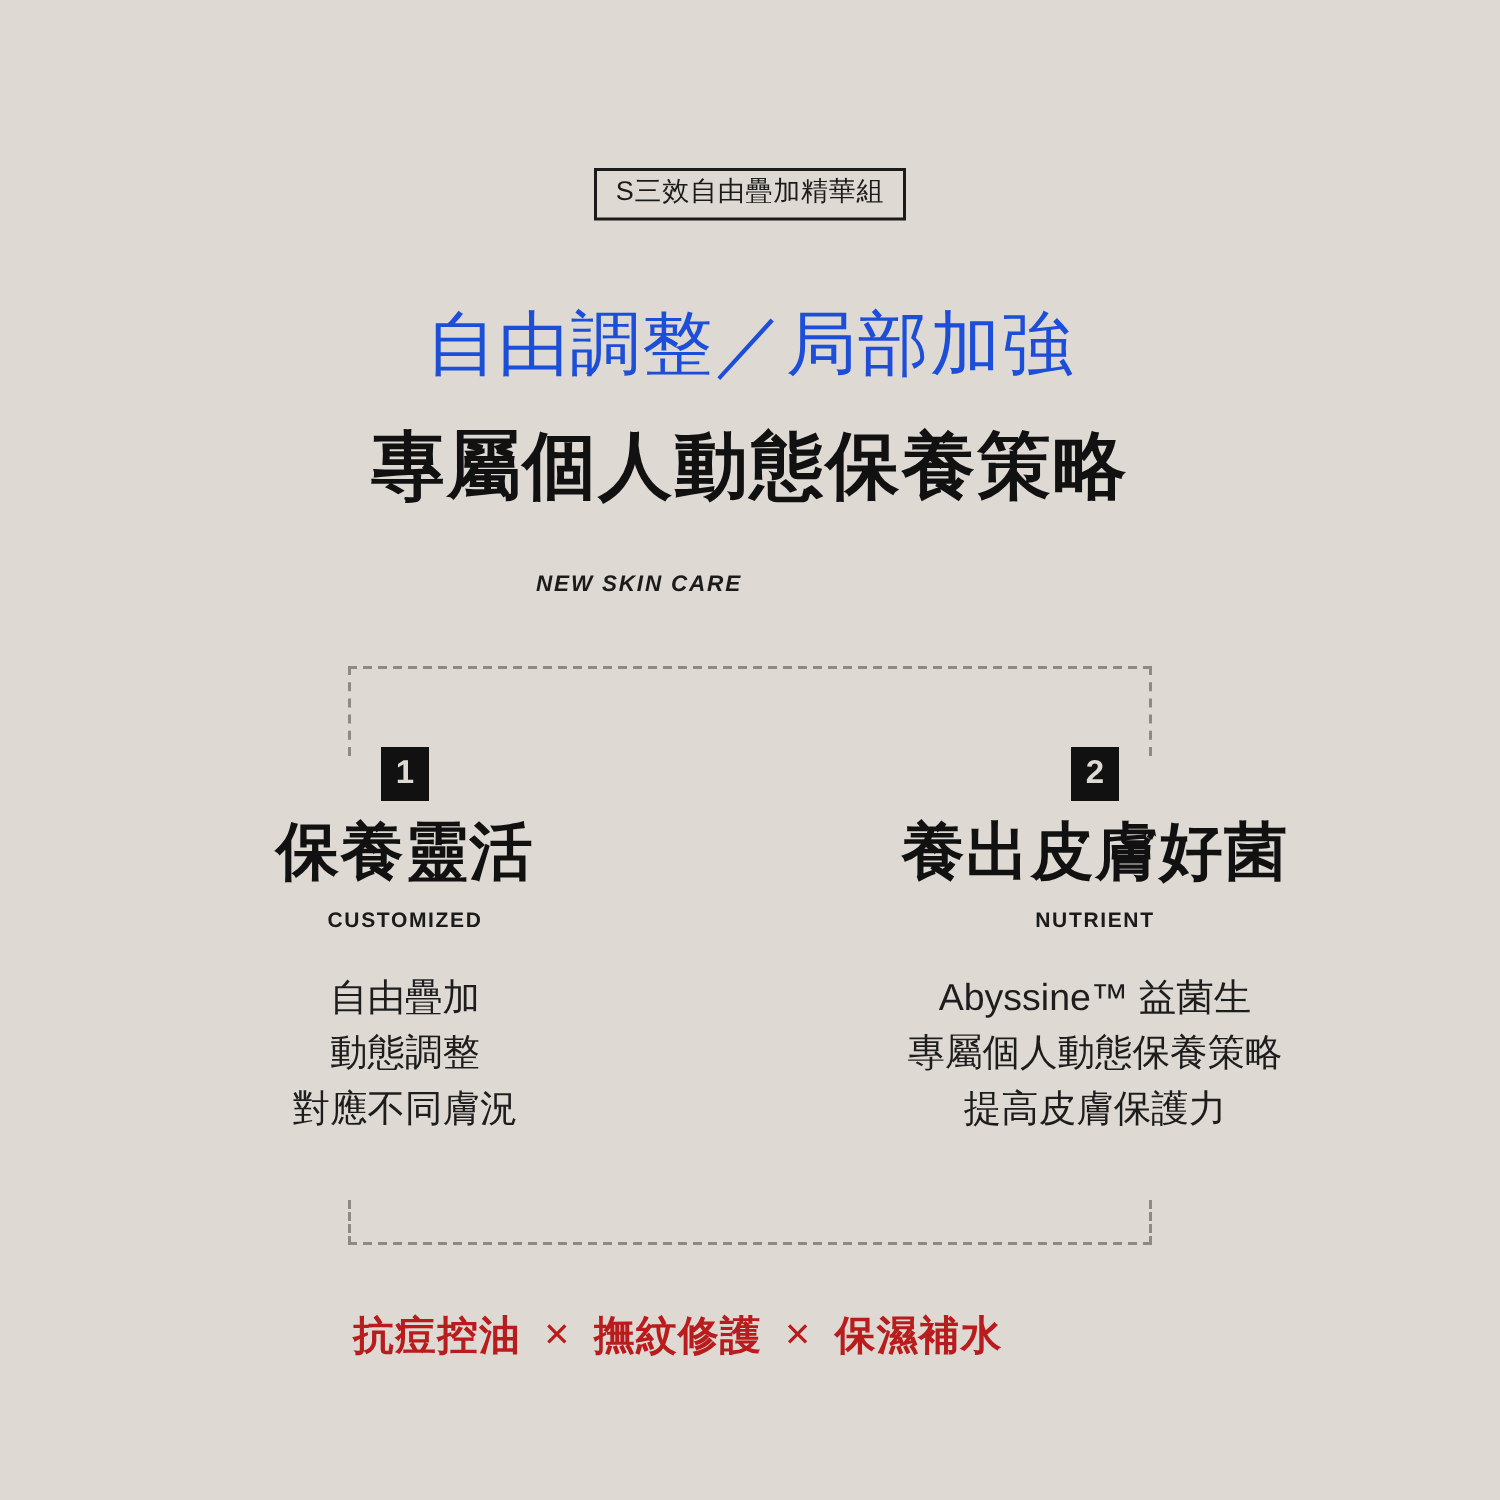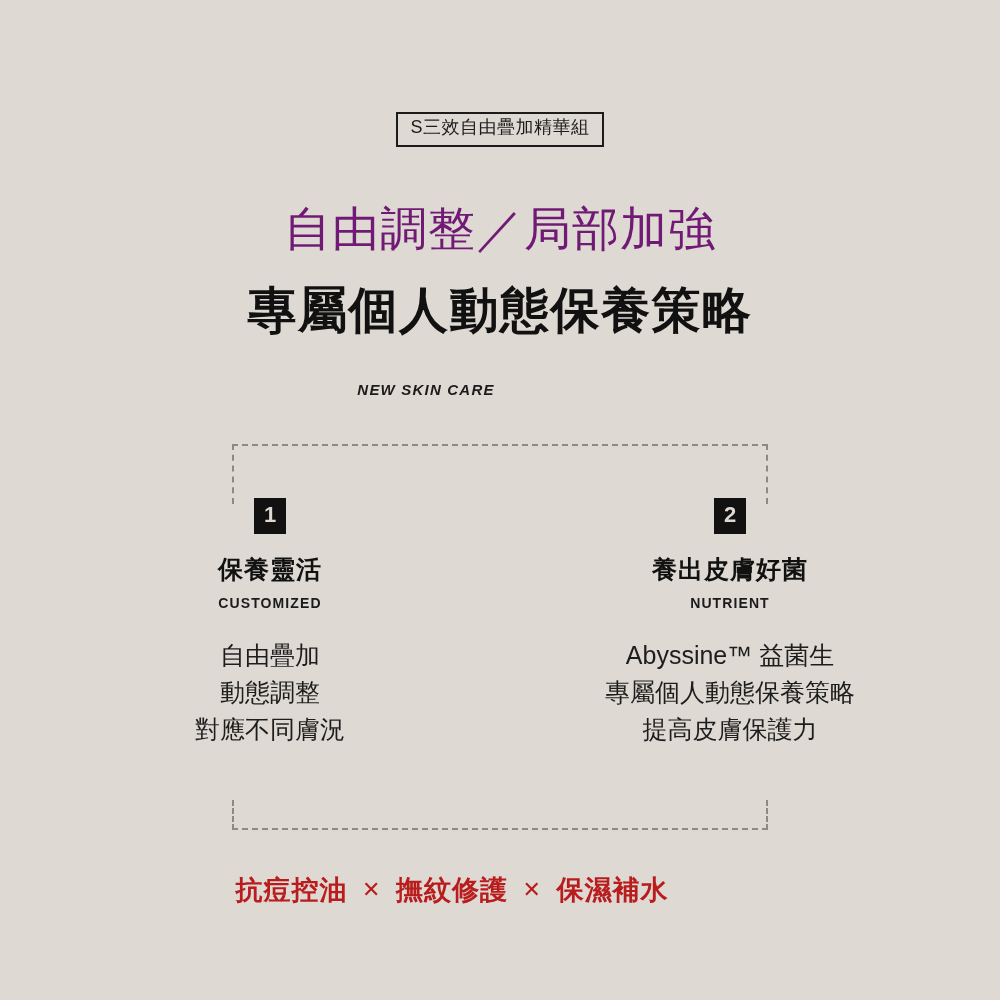--- a/index.html
+++ b/index.html
@@ -41,21 +41,21 @@
 
   .headline1 {
     position: absolute;
     top: 198px;
     left: 0;
     width: 1000px;
     text-align: center;
     font-size: 47px;
     letter-spacing: 1px;
     font-weight: 400;
-    color: #701a75;
+    color: #1d4ed8;
   }
   .headline2 {
     position: absolute;
     top: 278px;
     left: 0;
     width: 1000px;
     text-align: center;
     font-size: 49px;
     letter-spacing: 1.5px;
     font-weight: 700;
@@ -115,22 +115,22 @@
     display: inline-block;
     background: #111111;
     color: #ded9d3;
     font-size: 22px;
     font-weight: 700;
     line-height: 1;
     padding: 6px 8px 8px 8px;
     min-width: 16px;
   }
   .col-title {
-    margin-top: 19px;
-    font-size: 25px;
+    margin-top: 6px;
+    font-size: 42px;
     font-weight: 700;
     letter-spacing: 1px;
     color: #111111;
   }
   .col-sub {
     margin-top: 9px;
     font-size: 14px;
     font-weight: 700;
     letter-spacing: 1.1px;
     color: #1b1b1b;

